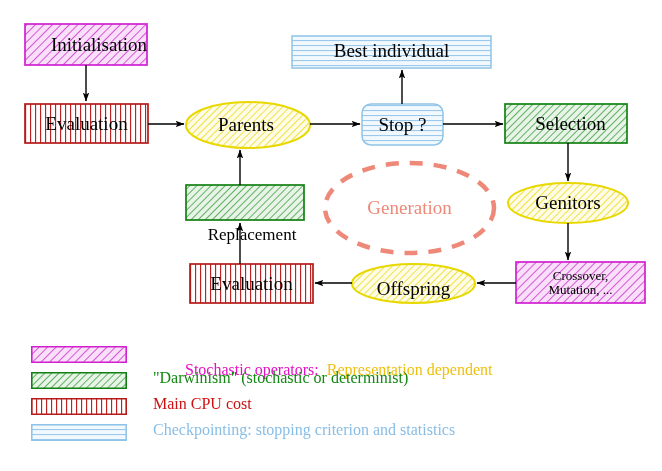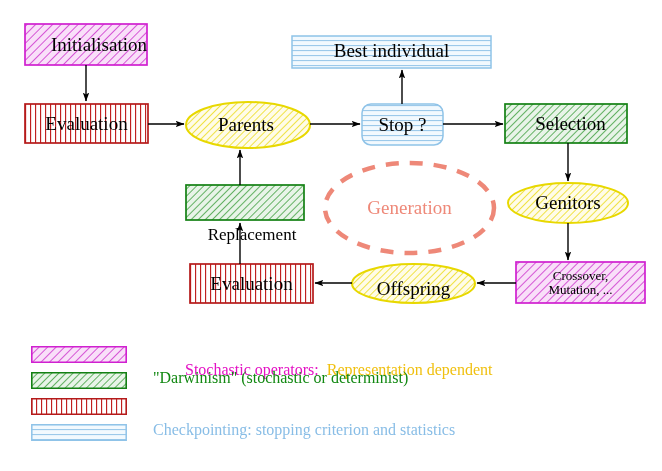--- a/index.html
+++ b/index.html
@@ -246,20 +246,21 @@
     <div class="legend-row" style="top:56px;">
       <svg class="legend-swatch" viewBox="0 0 96 17" preserveAspectRatio="none">
         <defs>
           <pattern id="lg-red" width="5" height="5" patternUnits="userSpaceOnUse">
             <rect width="5" height="5" fill="#ffffff"></rect>
             <line x1="0.5" y1="0" x2="0.5" y2="5" stroke="#c02020" stroke-width="1.3"></line>
           </pattern>
         </defs>
         <rect x="0.8" y="0.8" width="94.4" height="15.4" fill="url(#lg-red)" stroke="#b51b1b" stroke-width="1.6" vector-effect="non-scaling-stroke"></rect>
       </svg>
+      <div class="legend-text" style="color:#cc1111;">Main CPU cost</div>
     </div>
 
     <div class="legend-row" style="top:82px;padding-left:21px;">
       <svg class="legend-swatch" viewBox="0 0 96 17" preserveAspectRatio="none">
         <defs>
           <pattern id="lg-blue" width="5" height="5" patternUnits="userSpaceOnUse">
             <rect width="5" height="5" fill="#f2f9fe"></rect>
             <line x1="0" y1="0.5" x2="5" y2="0.5" stroke="#9cc9ea" stroke-width="1.2"></line>
           </pattern>
         </defs>

